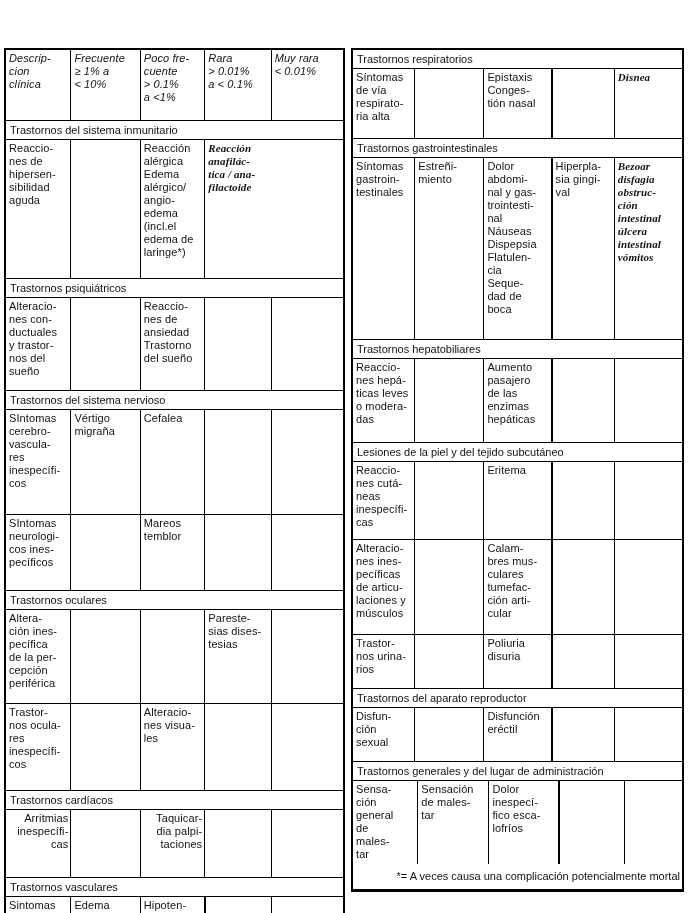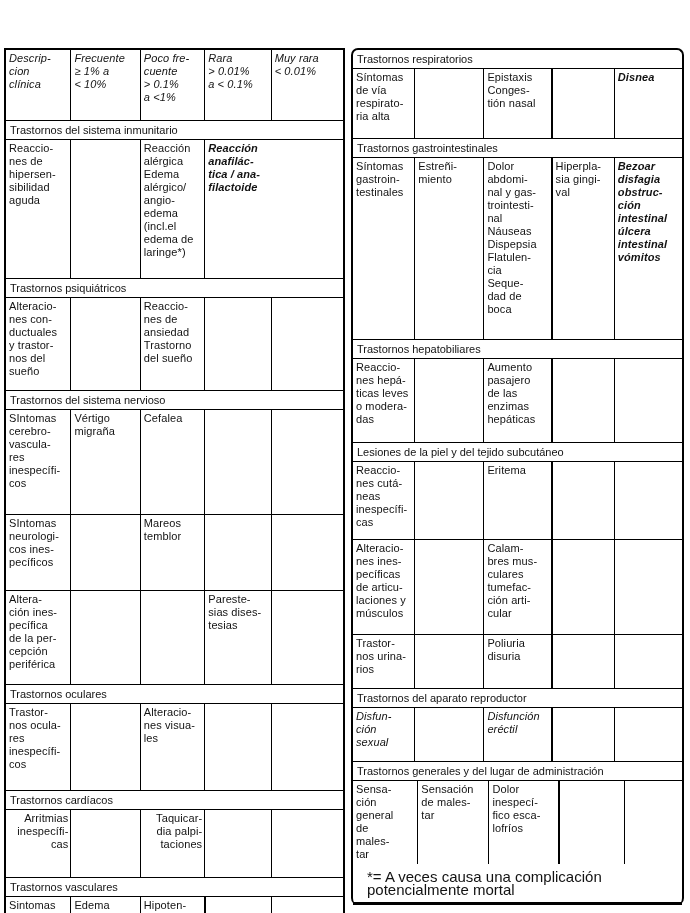--- a/index.html
+++ b/index.html
@@ -8,47 +8,48 @@
     font-family:"Liberation Sans", sans-serif; color:#121212;
   }
   .page { position:relative; width:690px; height:913px; overflow:hidden; background:#fff;margin-top:44px; }
   .tbl {
     position:absolute; top:4px; box-sizing:border-box;
     border:2px solid #000; background:#fff;
   }
   .tbl-left  { left:4px;   width:341px; }
   .tbl-right { left:351px; width:333px; border-bottom-width:2px; }
   
-  .tbl-right { border-bottom:none;border-radius:7px; }
+  .tbl-right { border-bottom:none; }
 
   .block { border-top:1px solid #000; box-sizing:border-box; }
   .block:first-child { border-top:none; }
 
   .grid-row { display:grid; align-items:stretch; }
   .cell {
     border-left:1px solid #000; box-sizing:border-box;
     padding:2px 2px 3px 3px;
     font-size:11px; line-height:13px;
     white-space:pre-line; overflow:hidden;
     letter-spacing:0.1px;
   }
   .cell:first-child { border-left:none; }
   .hdr .cell { font-style:italic; }
-  .emph { font-weight:bold; font-style:italic; }
+  .emph { font-weight:bold; font-style:italic;font-family:Liberation Serif, serif; }
   .thick4 > .cell:nth-child(4) { border-left-width:2px; }
 
   .section {
     font-size:11px; line-height:13px;
     padding:3px 3px 2px 4px; min-height:18px; box-sizing:border-box;
   }
   .footnote {
     border-top:none;
-    padding:6px 2px 6px 14px;
-    font-size:15px; line-height:13px;
+    padding:6px 2px 6px 2px;
+    font-size:11px; line-height:13px;
     border-bottom:3px solid #000;
+    text-align:right;
   }
 </style>
 </head>
 <body>
 
 <div class="page">
   <div class="tbl tbl-left">
       <div class="block grid-row hdr" style="grid-template-columns: 65fr 70fr 65fr 67fr 73fr; min-height: 70px;">
         <div class="cell">Descrip-
 cion
@@ -123,35 +124,35 @@
         <div class="cell">SIntomas
 neurologi-
 cos ines-
 pecíficos</div>
         <div class="cell"></div>
         <div class="cell">Mareos
 temblor</div>
         <div class="cell"></div>
         <div class="cell"></div>
       </div>
+      <div class="block section">Trastornos oculares</div>
       <div class="block grid-row" style="grid-template-columns: 65fr 70fr 65fr 67fr 73fr; min-height: 94px;">
         <div class="cell">Altera-
 ción ines-
 pecífica
 de la per-
 cepción
 periférica</div>
         <div class="cell"></div>
         <div class="cell"></div>
         <div class="cell">Pareste-
 sias dises-
 tesias</div>
         <div class="cell"></div>
       </div>
-      <div class="block section">Trastornos oculares</div>
       <div class="block grid-row" style="grid-template-columns: 65fr 70fr 65fr 67fr 73fr; min-height: 87px;">
         <div class="cell">Trastor-
 nos ocula-
 res
 inespecífi-
 cos</div>
         <div class="cell"></div>
         <div class="cell">Alteracio-
 nes visua-
 les</div>
@@ -280,21 +281,21 @@
         <div class="cell">Trastor-
 nos urina-
 rios</div>
         <div class="cell"></div>
         <div class="cell">Poliuria
 disuria</div>
         <div class="cell"></div>
         <div class="cell"></div>
       </div>
       <div class="block section">Trastornos del aparato reproductor</div>
-      <div class="block grid-row thick4" style="grid-template-columns: 62fr 70fr 68fr 64fr 69fr; min-height: 54px; font-style: italic;">
+      <div class="block grid-row thick4" style="grid-template-columns: 62fr 70fr 68fr 64fr 69fr; min-height: 54px;">
         <div class="cell">Disfun-
 ción
 sexual</div>
         <div class="cell"></div>
         <div class="cell">Disfunción
 eréctil</div>
         <div class="cell"></div>
         <div class="cell"></div>
       </div>
       <div class="block section">Trastornos generales y del lugar de administración</div>

